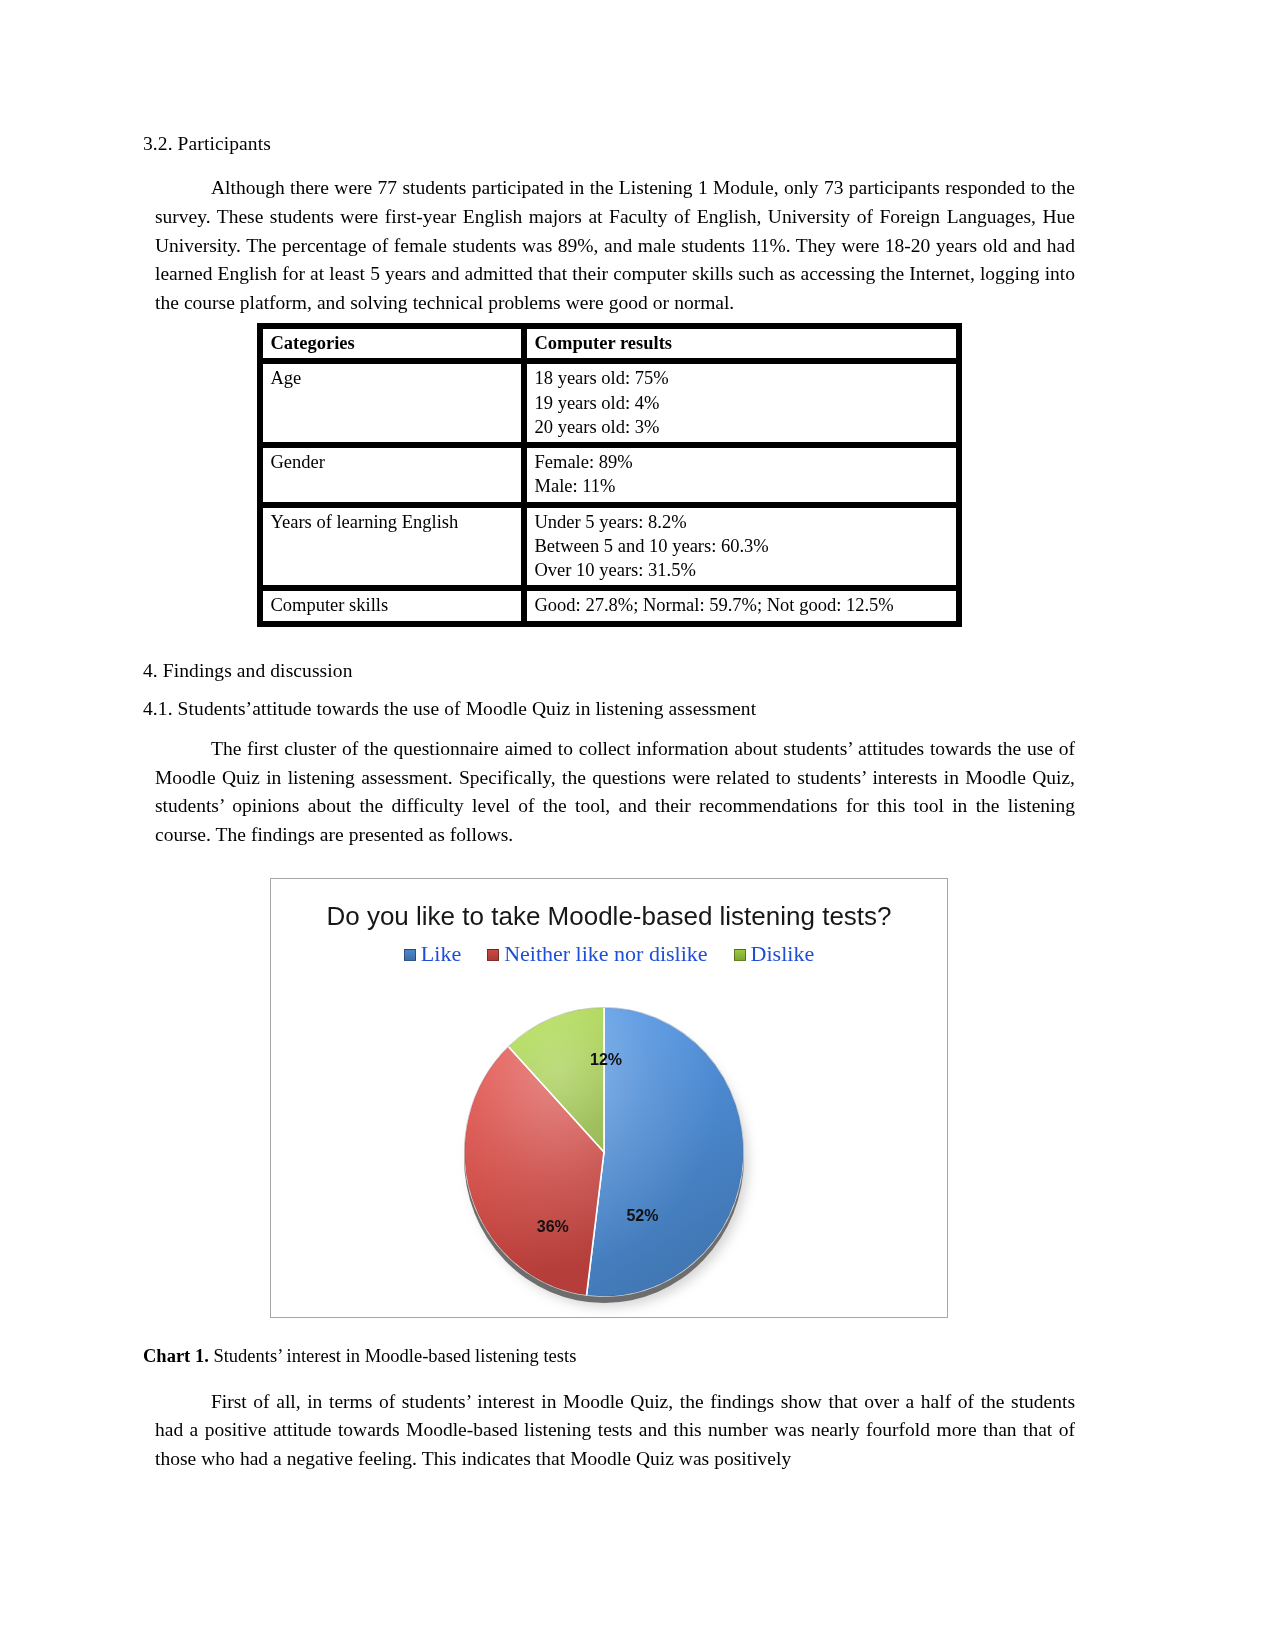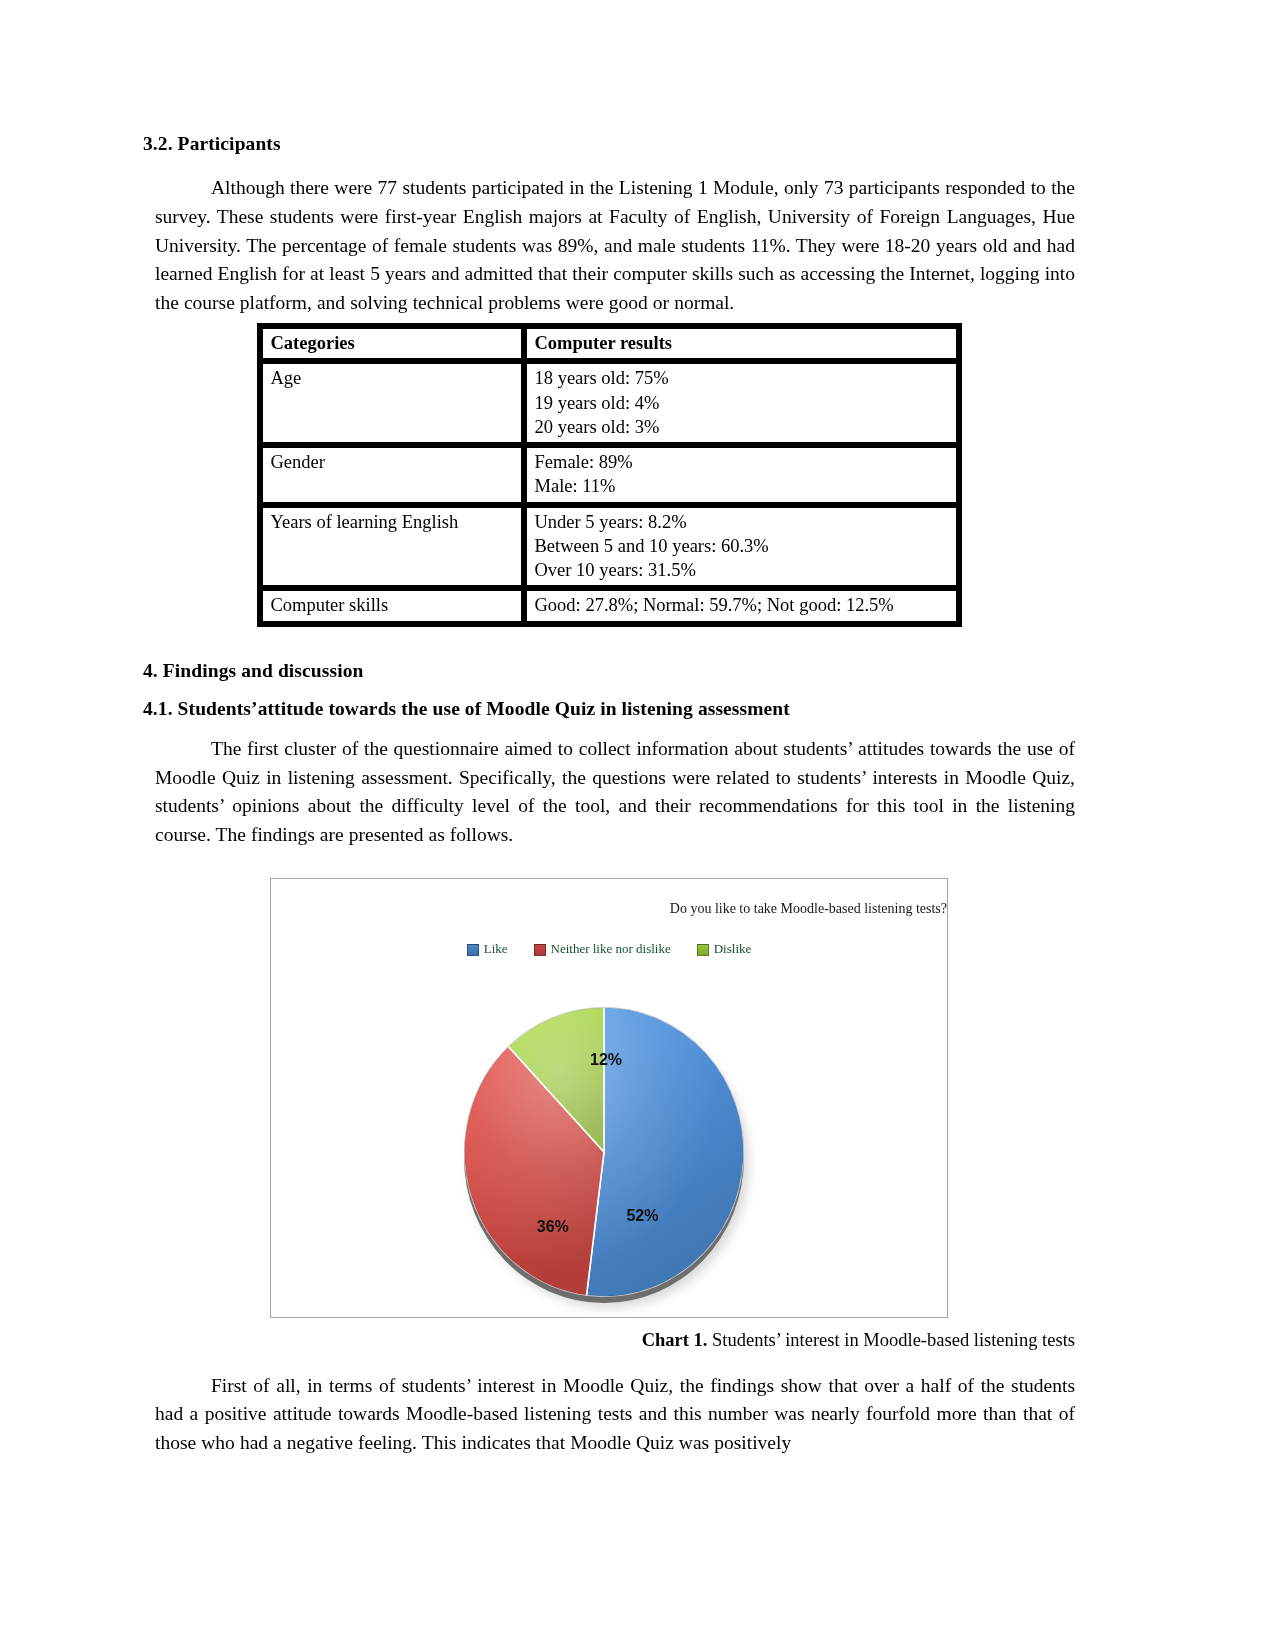--- a/index.html
+++ b/index.html
@@ -25,21 +25,21 @@
   }
   .content {
     position: absolute;
     left: 143px;
     top: 132px;
     width: 932px;
   }
 
   h2.heading {
     font-size: 19.5px;
-    font-weight: bold;
+    font-weight: normal;
     margin: 0 0 18px 0;
     line-height: 1.25;
     letter-spacing: 0.1px;
   }
   h2.heading.tight {
     margin-bottom: 14px;
   }
 
   p.body-par {
     font-size: 19.5px;
@@ -85,35 +85,35 @@
     margin: 28px auto 0 auto;
     border: 1px solid #a6a6a6;
     box-sizing: border-box;
     position: relative;
     background: #fff;
   }
   .chart-title {
     position: absolute;
     top: 22px;
     left: 0; right: 0;
-    text-align: right;
-    font-size: 14px;
-    font-family: Liberation Serif, serif;
+    text-align: center;
+    font-size: 26px;
+    font-family: Liberation Sans, sans-serif;
     color: #171717;
   }
   .chart-legend {
     position: absolute;
     top: 62px;
     left: 0; right: 0;
     display: flex;
     justify-content: center;
     align-items: center;
     gap: 26px;
-    font-size: 13px;
-    color: #14532d;
+    font-size: 22px;
+    color: #1d4ed8;
   }
   .legend-item {
     display: inline-flex;
     align-items: center;
     gap: 5px;
     white-space: nowrap;
   }
   .legend-swatch {
     width: 12px;
     height: 12px;
@@ -180,22 +180,22 @@
     position: absolute;
     font-family: "Liberation Sans", "DejaVu Sans", sans-serif;
     font-size: 16px;
     font-weight: bold;
     color: #111111;
     white-space: nowrap;
   }
 
   .chart-caption {
     font-size: 18.5px;
-    text-align: right;
-    margin: 10px 0 20px 0;
+    text-align: left;
+    margin: 26px 0 20px 0;
     line-height: 1.3;
   }
   .chart-caption b { font-weight: bold; }
 </style>
 </head>
 <body>
 
 <div class="page">
   <div class="content">
 

